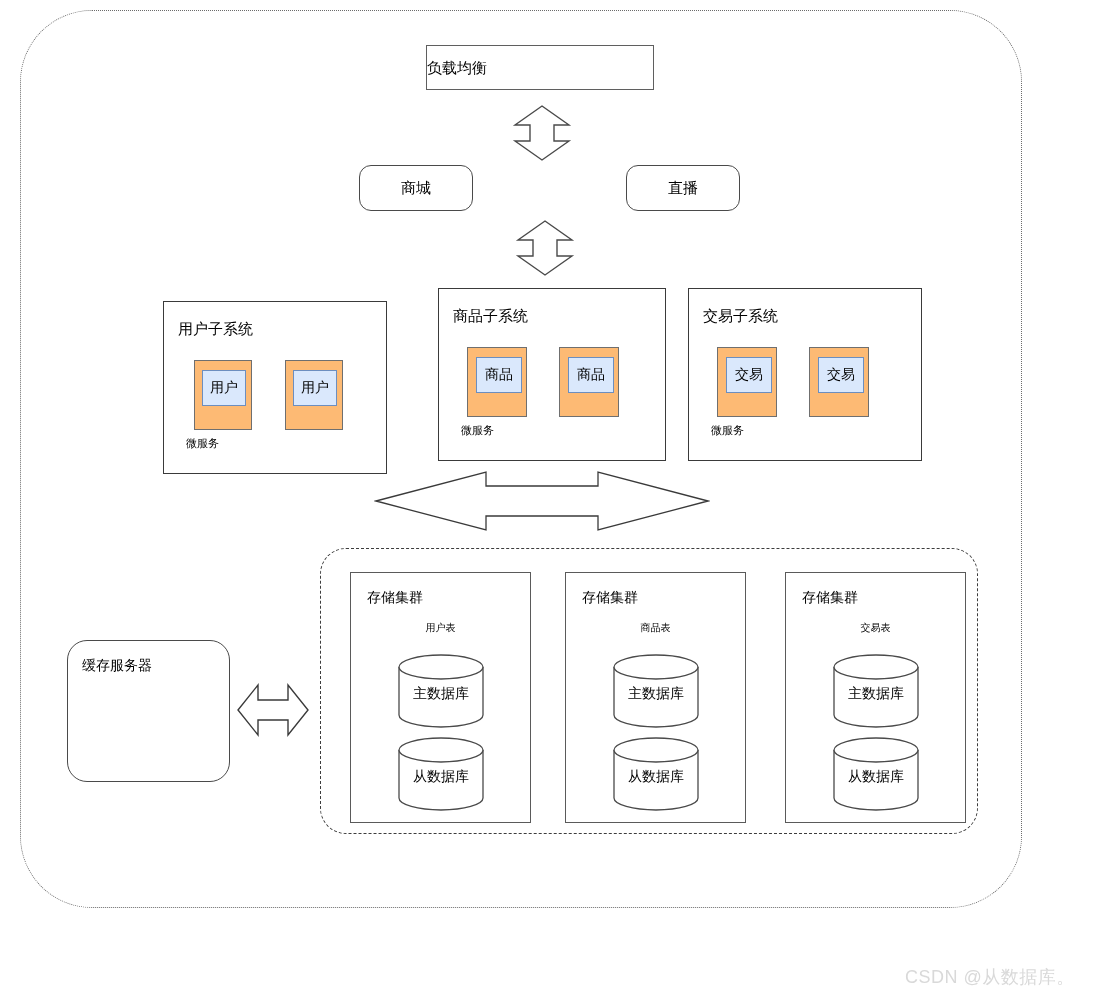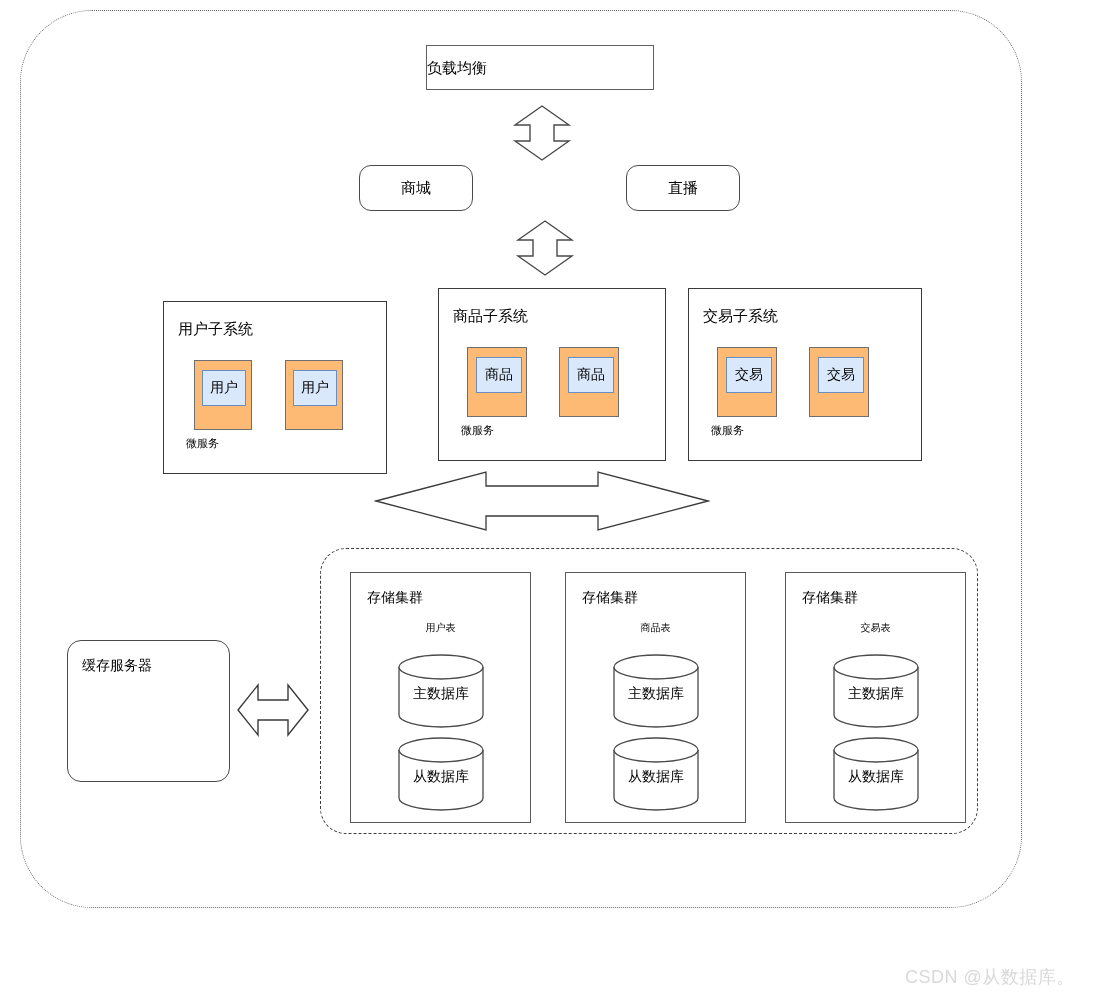--- a/index.html
+++ b/index.html
@@ -206,21 +206,21 @@
 
     <div class="subsystem-footer">微服务</div>
   </div>
 
   <div class="arrow" style="left:374px; top:470px;">
     <svg width="336" height="62" viewBox="0 0 336 62">
       <polygon points="2,31 112,2 112,16 224,16 224,2 334,31 224,60 224,46 112,46 112,60" fill="#ffffff" stroke="#3a3a3a" stroke-width="1.3" stroke-linejoin="miter"></polygon>
     </svg>
   </div>
 
-  <div class="abs box-rounded" style="left:67px; top:640px; width:163px; height:142px; border-radius:14px; display:block;">
+  <div class="abs box-rounded" style="left:67px; top:640px; width:163px; height:142px; border-radius:20px; display:block;">
     <div style="position:absolute; left:14px; top:16px; font-size:14px; white-space:nowrap;">缓存服务器</div>
 
   </div>
 
   <div class="arrow" style="left:236px; top:682px;">
     <svg width="74" height="56" viewBox="0 0 74 56">
       <polygon points="2,28 22,3 22,18 52,18 52,3 72,28 52,53 52,38 22,38 22,53" fill="#ffffff" stroke="#3a3a3a" stroke-width="1.4" stroke-linejoin="miter"></polygon>
     </svg>
   </div>
 

